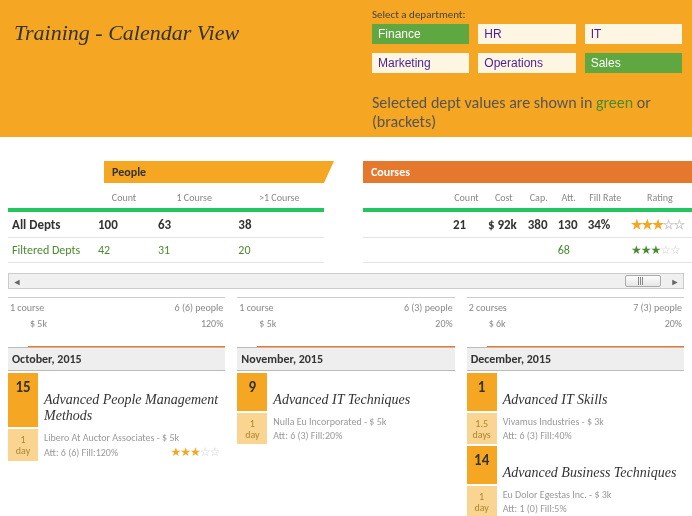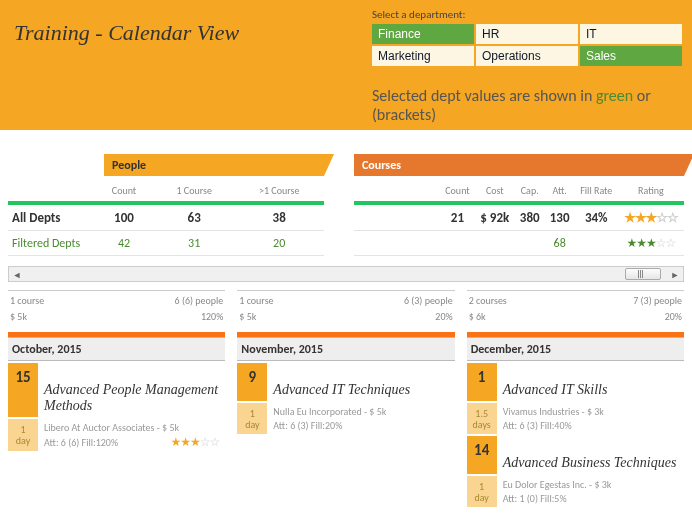--- a/index.html
+++ b/index.html
@@ -3,61 +3,61 @@
 <meta charset="utf-8">
 <style>
   * { box-sizing: border-box; margin: 0; padding: 0; }
   body { font-family: Calibri, Arial, sans-serif; font-size: 12px; background: #fff; color: #333; width: 692px; }
   
   
   .header { background: #f5a623; display: flex; padding: 8px 10px 6px; }
   .title { font-family: "Times New Roman", serif; font-size: 22px; font-style: italic; color: #333; flex: 1; padding-top: 12px; padding-left: 4px; }
   .dept-section { width: 310px; }
   .dept-label { font-size: 11px; color: #444; margin-bottom: 3px; }
-  .dept-grid { display: grid; grid-template-columns: repeat(3, 1fr); gap: 2px; }
-  .dept-btn { background: #fdf6e3; border: none; padding: 3px 6px; font-size: 12px; text-align: left; cursor: pointer; color: #0f172a; }
+  .dept-grid { display: grid; grid-template-columns: repeat(3, 1fr); gap: 9px; }
+  .dept-btn { background: #fdf6e3; border: none; padding: 3px 6px; font-size: 12px; text-align: left; cursor: pointer; color: #4c1d95; }
   .dept-btn.selected { background: #5fa741; color: #fff; }
   .dept-note { font-size: 16px; color: #555; margin-top: 20px; }
   .dept-note .green { color: #4a8b2f; }
   
   
-  .stats-row { display: flex; gap: 30px; padding: 24px 8px 4px; }
+  .stats-row { display: flex; gap: 39px; padding: 24px 8px 4px; }
   .stats-card { flex: 1; }
   .card-tab { display: flex; align-items: stretch; }
   .tab-label { padding: 4px 8px; font-size: 12px; font-weight: bold; position: relative; }
   .tab-people { background: #f5a623; color: #333; margin-left: 96px; width: 220px; }
   .tab-courses { background: #e6782e; color: #fff; width: 330px; }
   .tab-label::after { content: ""; position: absolute; right: -10px; top: 0; border-top: 0 solid transparent; border-bottom: 22px solid transparent; }
   .tab-people::after { border-left: 10px solid #f5a623; }
   .tab-courses::after { border-left: 10px solid #e6782e; }
   
   .stats-table { width: 100%; border-collapse: collapse; margin-top: 4px; }
   .stats-table th { font-weight: normal; font-size: 10px; color: #888; padding: 4px 4px; text-align: center; border-bottom: 4px solid #22c55e; }
   .stats-table th:first-child { text-align: left; width: 86px; }
-  .stats-table td { padding: 5px 4px; text-align: center; border-bottom: 1px solid #e4e4e4; }
+  .stats-table td { padding: 5px 4px; border-bottom: 1px solid #e4e4e4; }
   .stats-table td:first-child { text-align: left; }
   .row-all td { font-weight: bold; font-size: 13px; }
   .row-all td:first-child { font-size: 13px; margin-top: 16px; }
   .row-filt td { color: #4a8b2f; font-size: 12px; }
   .stars { color: #f5a623; letter-spacing: -1px; font-size: 12px; }
   .stars .dim { color: #ccc; }
   
   
   .hscroll { margin: 6px 8px 8px; height: 16px; background: #f0f0f0; border: 1px solid #ccc; position: relative; display: flex; align-items: center; }
   .hscroll .arrow { width: 16px; height: 14px; display: flex; align-items: center; justify-content: center; color: #666; font-size: 9px; cursor: pointer; }
   .hscroll .track { flex: 1; position: relative; height: 100%; }
   .hscroll .thumb { position: absolute; top: 1px; height: 12px; width: 36px; right: 6px; background: linear-gradient(#fdfdfd,#e6e6e6); border: 1px solid #aaa; border-radius: 2px; display:flex; align-items:center; justify-content:center; }
   .hscroll .grip { width: 10px; height: 8px; display:flex; gap:1px; }
   .hscroll .grip span { width:1px; background:#888; }
   
   
   .months { display: flex; gap: 12px; padding: 0 8px 8px; }
   .month { flex: 1; border-top: 1px solid #ccc; }
   .month-top { display: flex; justify-content: space-between; padding: 3px 2px; font-size: 10px; color: #888; }
-  .month-top2 { display: flex; justify-content: space-between; padding: 0 2px 9px; font-size: 10px; color: #888; border-bottom: 5px solid #f97316; }
+  .month-top2 { display: flex; justify-content: space-between; padding: 0 2px 16px; font-size: 10px; color: #888; border-bottom: 1px solid #f97316; margin-left: 20px; }
   .month-header { background: #eee; padding: 4px 4px; font-size: 12px; font-weight: bold; border-top: 1px solid #bbb; border-bottom: 1px solid #bbb; }
   
   .course-row { display: flex; align-items: stretch; margin-top: 2px; }
   .date-box { width: 30px; background: #f5a623; color: #333; font-size: 15px; font-weight: bold; text-align: center; padding: 5px 0; }
   .course-title { flex: 1; font-family: "Times New Roman", serif; font-style: italic; font-size: 14px; padding: 3px 6px; color: #333; margin-top: 16px; }
   
   .course-meta { display: flex; align-items: stretch; margin-top: 2px; }
   .dur-box { width: 30px; background: #f9d591; color: #aa8833; font-size: 10px; text-align: center; padding: 4px 0; display:flex; flex-direction:column; justify-content:center; line-height:1.1; }
   .meta-text { flex: 1; padding: 2px 6px; font-size: 10px; color: #999; display:flex; flex-direction:column; justify-content:center; gap:1px; }
   .meta-line { display:flex; justify-content: space-between; align-items: center; }

